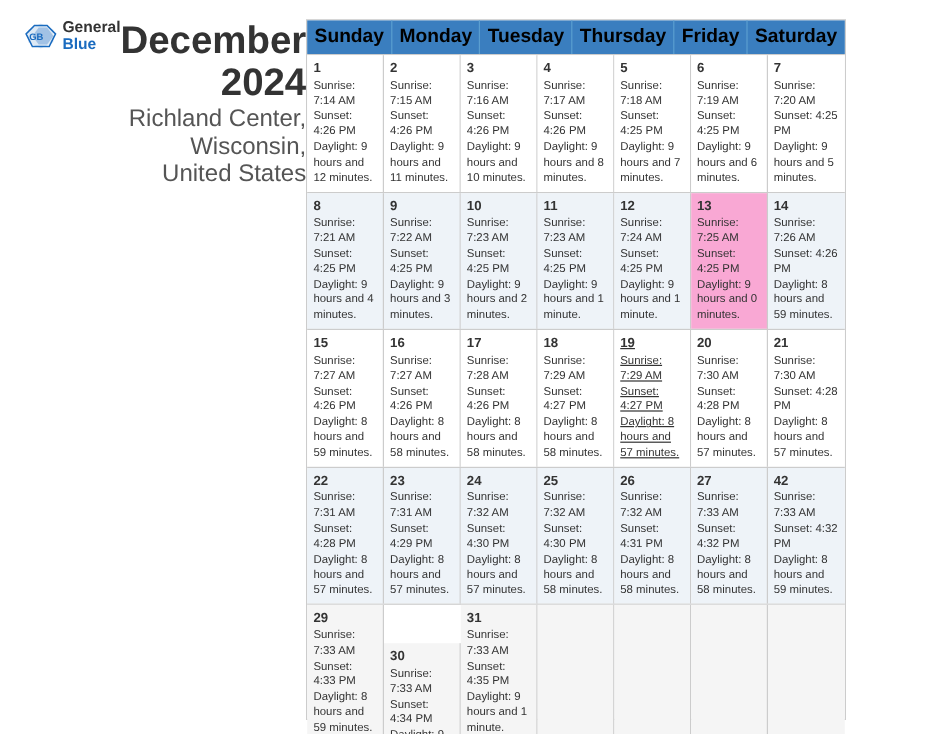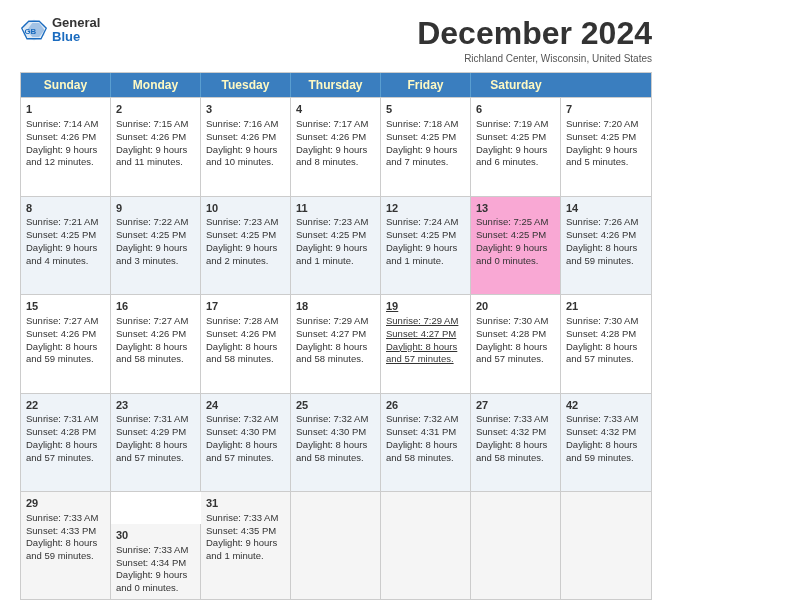--- a/index.html
+++ b/index.html
@@ -8,21 +8,21 @@
       height: 612px;
       font-family: Arial, sans-serif;
       background: #fff;
       overflow: hidden;
     }
     .page {
       width: 672px;
       height: 612px;
       padding: 16px 20px 12px 20px;
       display: flex;
-      flex-direction: column;
+      flex-direction: row;
     }
     .header {
       display: flex;
       align-items: flex-start;
       justify-content: space-between;
       margin-bottom: 8px;
     }
     .logo {
       display: flex;
       align-items: center;
@@ -45,39 +45,39 @@
     .title-block {
       text-align: right;
     }
     .month-title {
       font-size: 32px;
       font-weight: bold;
       color: #333;
       line-height: 1.1;
     }
     .location-title {
-      font-size: 10px;
+      font-size: 20px;
       color: #555;
       margin-top: 2px;
     }
     .calendar {
       flex: 1;
       display: flex;
       flex-direction: column;
       border: 1px solid #ccc;
     }
     .cal-header-row {
       display: grid;
       grid-template-columns: repeat(7, 1fr);
       background: #3a7ebf;
     }
     .cal-header-cell {
-      color: #fef9c3;
+      color: #000000;
       font-weight: bold;
-      font-size: 12px;
+      font-size: 16px;
       padding: 5px 6px;
       text-align: center;
       border-right: 1px solid #5a9ed0;
     }
     .cal-header-cell:last-child { border-right: none; }
     .cal-body {
       display: flex;
       flex-direction: column;
       flex: 1;
     }

